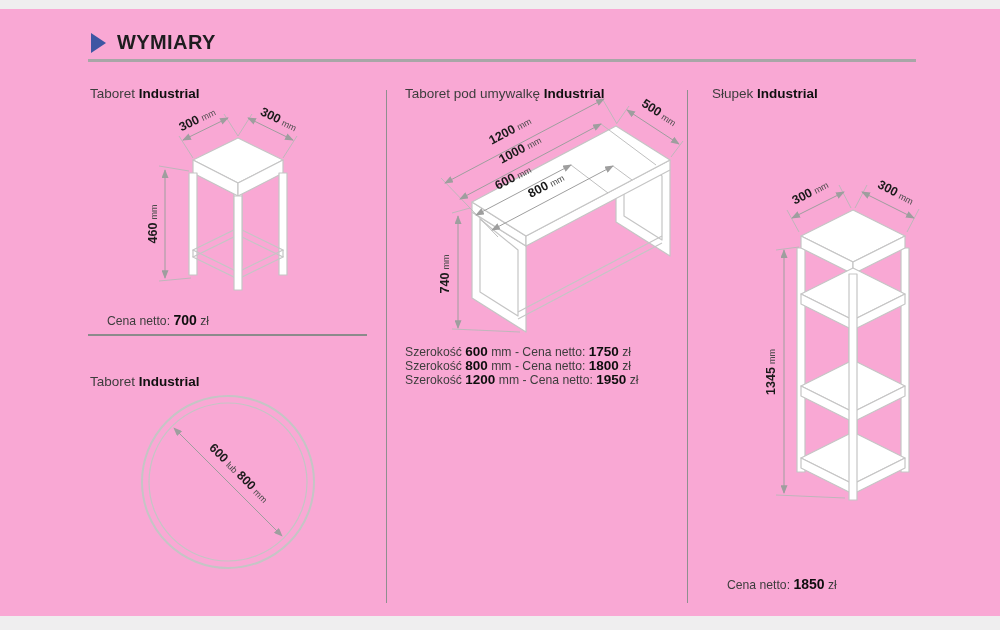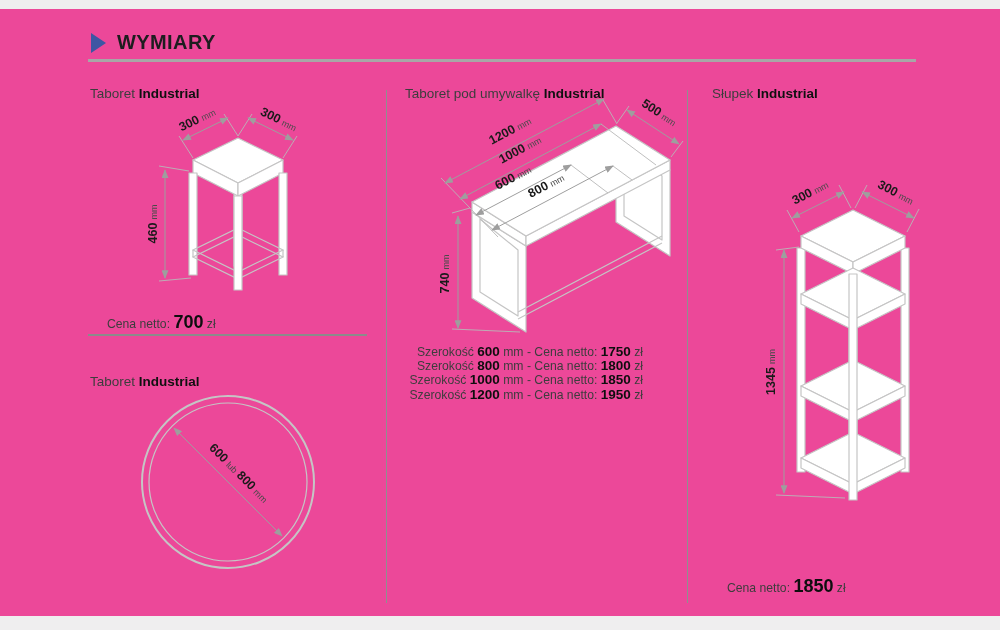--- a/index.html
+++ b/index.html
@@ -1,38 +1,38 @@
 <!DOCTYPE html>
 <html><head>
 <meta charset="utf-8">
 <style>
   * { margin:0; padding:0; box-sizing:border-box; }
   html,body { width:1000px; height:630px; }
   body { font-family:"Liberation Sans", sans-serif; background:#ffffff; }
-  .page { position:relative; width:1000px; height:630px; background:#ec4899; overflow:hidden; }
+  .page { position:relative; width:1000px; height:630px; background:#f9a8d4; overflow:hidden; }
   .strip { position:absolute; left:0; width:1000px; background:#efeeef; }
   .strip.top { top:0; height:9px; }
   .strip.bottom { bottom:0; height:14px; }
 
   .tri { position:absolute; left:91px; top:33px; width:0; height:0;
          border-left:15px solid #3d56a3; border-top:10px solid transparent; border-bottom:10px solid transparent; }
   .page-title { position:absolute; left:117px; top:31px; font-size:20px; font-weight:bold;
                 color:#1d1d1f; letter-spacing:0.4px; }
   .rule { position:absolute; left:88px; top:59px; width:828px; height:3px; background:#a8a6a7; }
 
   .divider { position:absolute; top:90px; width:1px; height:513px; background:#8f8f8f; }
   .h-sep { position:absolute; left:88px; top:334px; width:279px; height:2px; background:#8b8b8b; }
 
   .sec-title { position:absolute; font-size:13.5px; color:#3d3d3d; white-space:nowrap; }
   .sec-title b { color:#101010;text-align:center; }
 
   .price { position:absolute; font-size:12.2px; color:#3d3d3d; white-space:nowrap; }
-  .price b { font-size:18px; color:#0e0e0e; }
+  .price b { font-size:14px; color:#0e0e0e; }
   .price-rows { position:absolute; font-size:12.2px; color:#3d3d3d; line-height:14.2px; white-space:nowrap; }
-  .price-rows.centered { text-align:right; }
+  .price-rows.centered { text-align:left; }
   .price-rows b { font-size:13.5px; color:#0e0e0e; }
   .price-rows .row { white-space:nowrap; }
 
   svg.drawing { position:absolute; overflow:visible; }
   .furn  { fill:#ffffff; stroke:#c5c5c5; stroke-width:1.2; stroke-linejoin:round; }
   .furnl { fill:none;    stroke:#c5c5c5; stroke-width:1.2; }
   .dim   { fill:none; stroke:#9e9e9e; stroke-width:1; }
   .ext   { fill:none; stroke:#b8b8b8; stroke-width:0.9; }
   .dimnum  { font-weight:bold; font-size:12.5px; fill:#1a1a1a; font-family:"Liberation Sans",sans-serif; }
   .dimunit { font-size:9px; fill:#4a4a4a; font-family:"Liberation Sans",sans-serif; }
@@ -163,25 +163,20 @@
       <span>Szerokość</span> <b>600</b>
       <span>mm - Cena netto:</span> <b>1750</b>
       <span>zł</span>
     </div>
     <div class="row">
       <span>Szerokość</span> <b>800</b>
       <span>mm - Cena netto:</span> <b>1800</b>
       <span>zł</span>
     </div>
     <div class="row">
-      <span>Szerokość</span> <b>1000</b>
-      <span>mm - Cena netto:</span> <b>1850</b>
-      <span>zł</span>
-    </div>
-    <div class="row">
       <span>Szerokość</span> <b>1200</b>
       <span>mm - Cena netto:</span> <b>1950</b>
       <span>zł</span>
     </div>
   </div>
 
   <div class="sec-title" style="left:712px;top:86px">
     <span>Słupek</span> <b>Industrial</b>
   </div>
 

